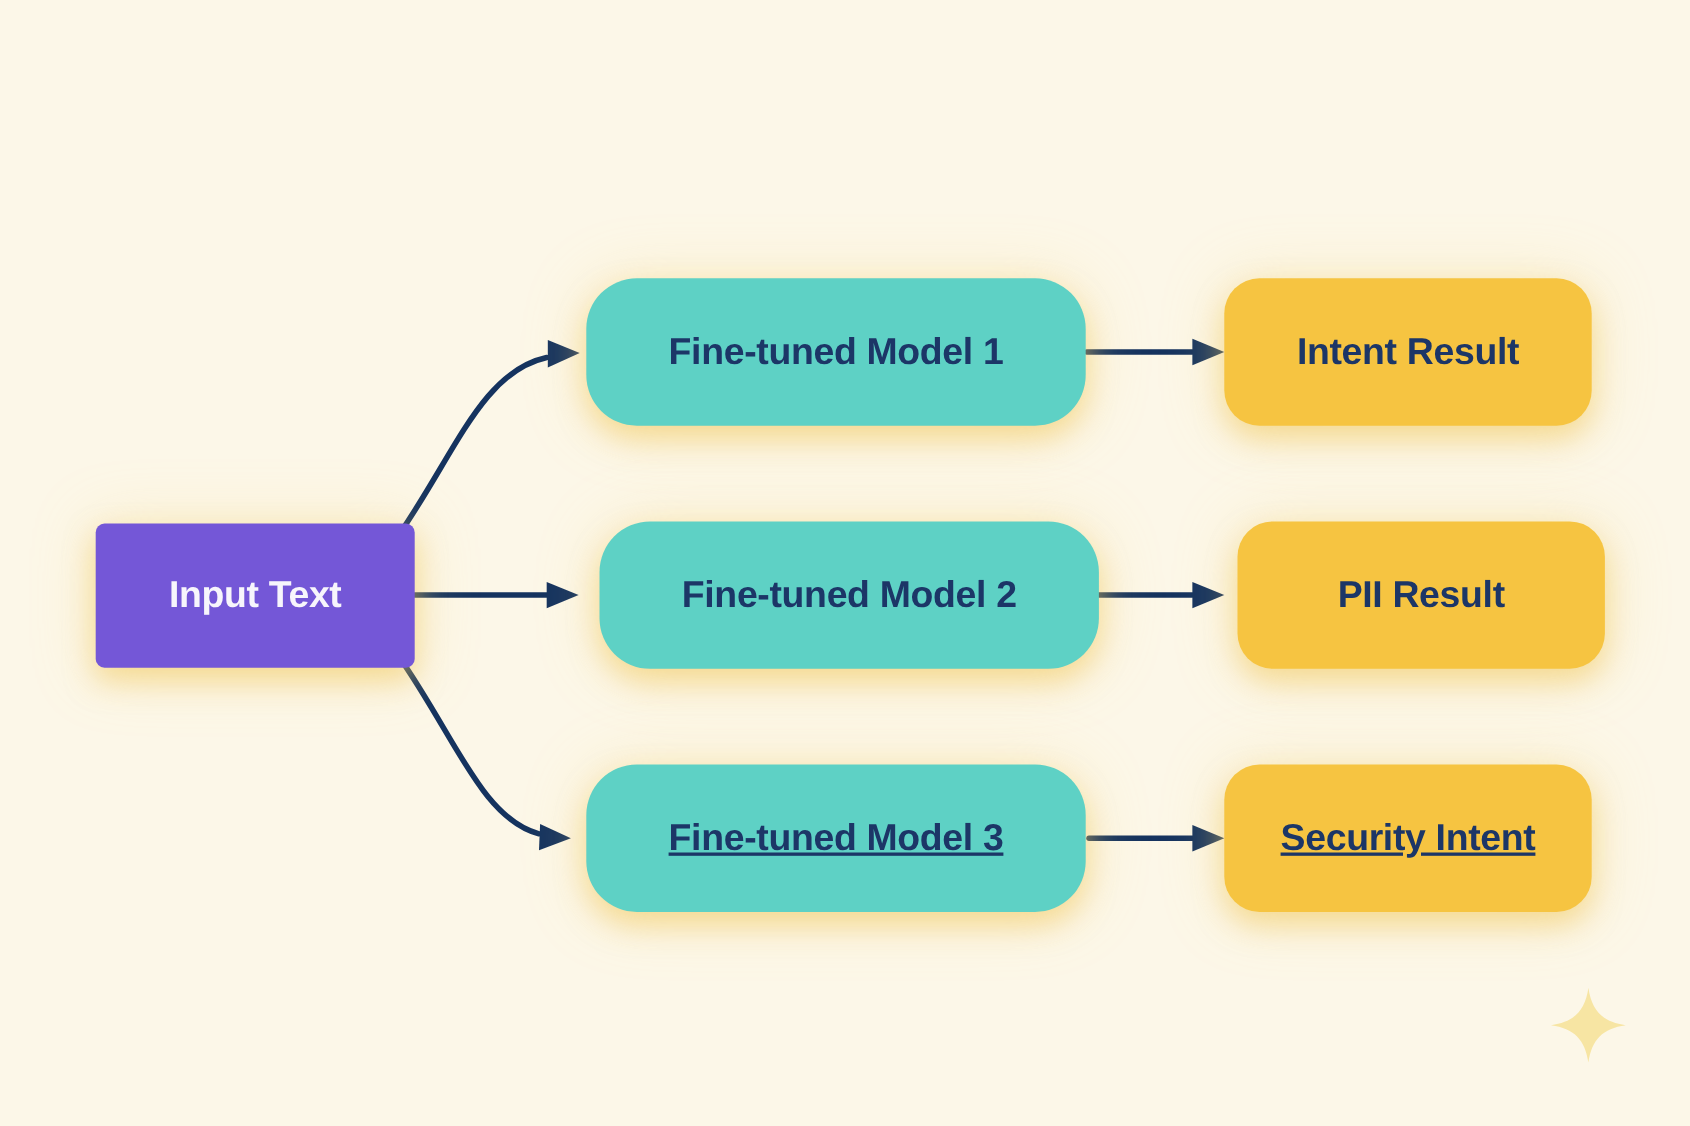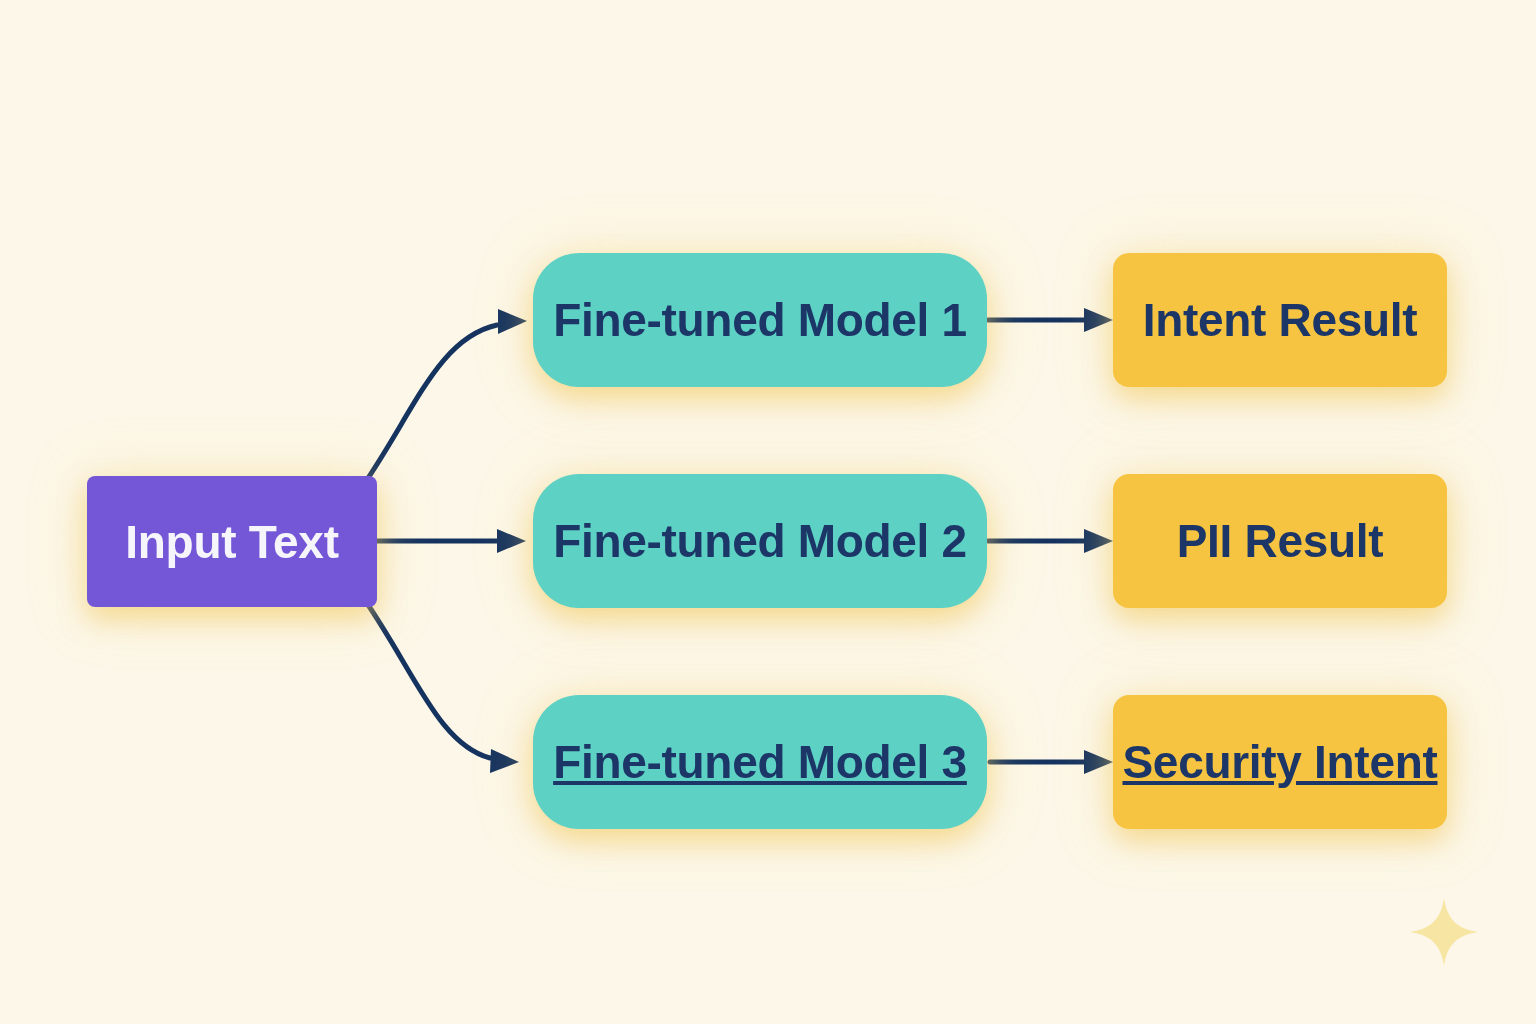--- a/index.html
+++ b/index.html
@@ -36,44 +36,44 @@
     stroke-linecap:round;
   }
   .arrows polygon{
     fill:var(--c-arrow);
   }
   .node{
     position:absolute;
     display:flex;align-items:center;justify-content:center;
     border-radius:42px;
     font-weight:bold;
-    font-size:46px;
+    font-size:34px;
     letter-spacing:-0.3px;
     color:var(--c-box-text);
     box-shadow:0 12px 26px var(--c-glow), 0 2px 55px rgba(246,214,120,0.35);
     text-align:center;
   }
   .node-input{
     left:87px;top:476px;width:290px;height:131px;
     background:var(--c-input-box);
     color:var(--c-input-text);
     border-radius:8px;
   }
   .node-model{
     left:533px;width:454px;height:134px;
     background:var(--c-model-box);
     border-radius:46px;
   }
   .node-result{
     left:1113px;width:334px;height:134px;
     background:var(--c-result-box);
-    border-radius:16px;
+    border-radius:32px;
   }
   .row-1{top:253px;}
-  .row-2{top:474px;}
+  .row-2{top:474px;margin-left:12px;}
   .row-3{top:695px;text-decoration:underline;}
   .sparkle{
     position:absolute;left:1408px;top:896px;width:72px;height:72px;
   }
   .sparkle path{fill:var(--c-sparkle);}
 </style>
 </head>
 <body>
 
 <div class="canvas">

